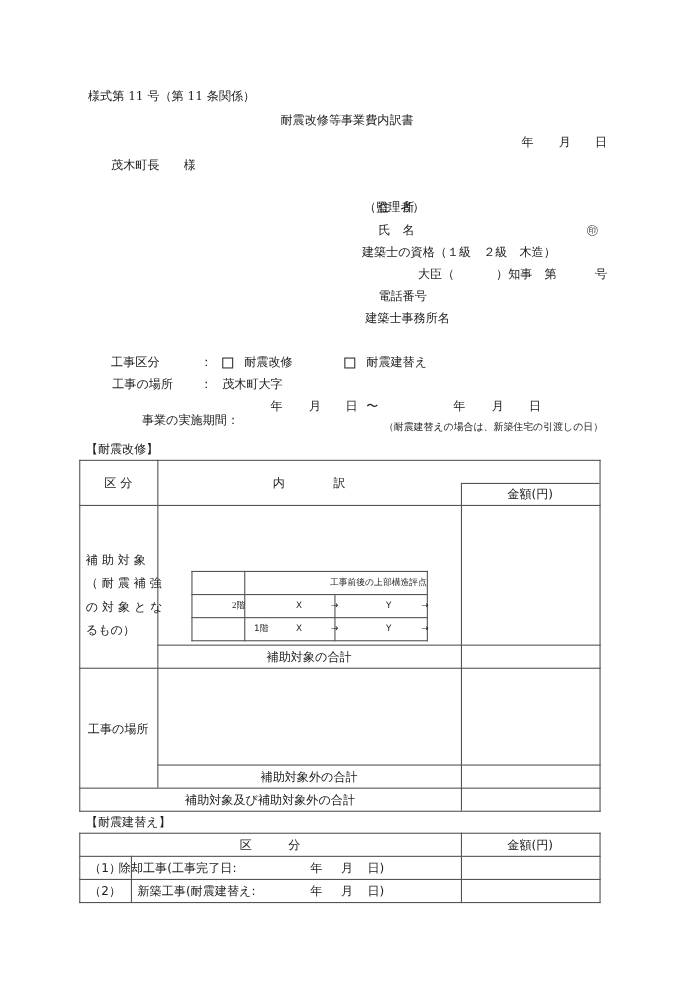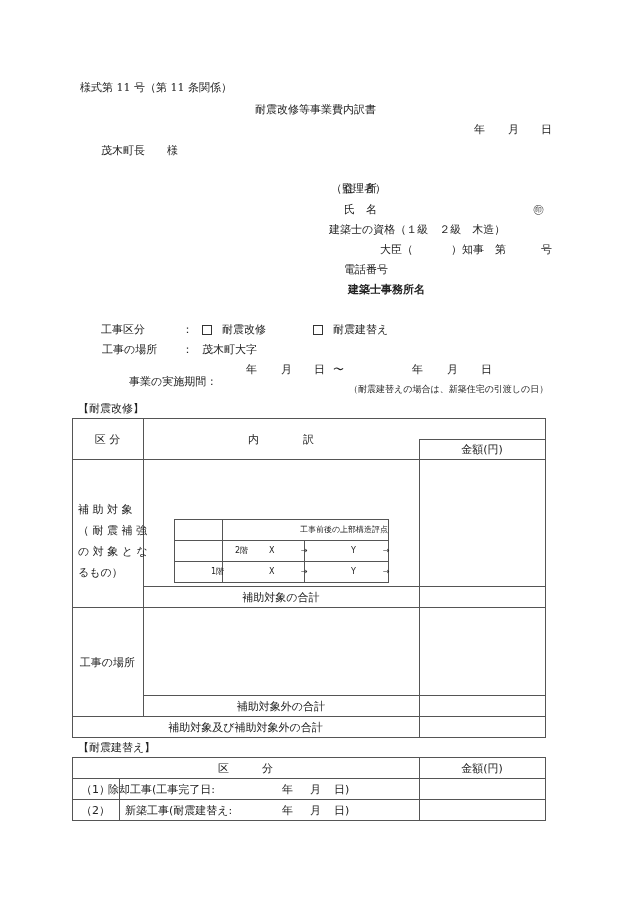--- a/index.html
+++ b/index.html
@@ -32,21 +32,21 @@
 
 <div class="abs" style="left:286px;top:183px;margin-left:45px;">（監理者）</div>
 <div class="abs" style="left:344px;top:183px;">住　所</div>
 <div class="abs" style="left:344px;top:204px;">氏　名</div>
 <div class="abs" style="left:533px;top:204px;">㊞</div>
 <div class="abs" style="left:329px;top:224px;">建築士の資格（１級　２級　木造）</div>
 <div class="abs" style="left:380px;top:244px;">大臣（</div>
 <div class="abs" style="left:451px;top:244px;">）知事　第</div>
 <div class="abs" style="left:541px;top:244px;">号</div>
 <div class="abs" style="left:344px;top:264px;">電話番号</div>
-<div class="abs" style="left:348px;top:284px;font-weight:bold;">建築士事務所名</div>
+<div class="abs" style="left:332px;top:284px;">建築士事務所名</div>
 
 <div class="abs" style="left:101px;top:324px;">工事区分</div>
 <div class="abs" style="left:182px;top:324px;">：</div>
 <div class="abs" style="left:202px;top:324px;">
   <span class="chk"></span><span>耐震改修</span>
 </div>
 <div class="abs" style="left:313px;top:324px;">
   <span class="chk"></span><span>耐震建替え</span>
 </div>
 <div class="abs" style="left:102px;top:344px;">工事の場所</div>
@@ -100,27 +100,27 @@
     <div class="line h" style="left:174px;top:540px;width:215px;"></div>
     <div class="line h" style="left:174px;top:561px;width:215px;"></div>
     <div class="line h" style="left:174px;top:582px;width:215px;"></div>
     <div class="line v" style="left:174px;top:519px;height:64px;"></div>
     <div class="line v" style="left:222px;top:519px;height:64px;"></div>
     <div class="line v" style="left:304px;top:540px;height:43px;"></div>
     <div class="line v" style="left:388px;top:519px;height:64px;"></div>
 
     <div class="cell-text tiny" style="left:222px;top:526px;width:166px;">工事前後の上部構造評点</div>
 
-    <div class="abs sans tiny" style="left:196px;top:547px;">2階</div>
+    <div class="abs sans tiny" style="left:172px;top:547px;font-family:Liberation Serif, serif;">2階</div>
     <div class="abs sans tiny" style="left:230px;top:547px;">X</div>
     <div class="abs sans tiny" style="left:262px;top:547px;">→</div>
     <div class="abs sans tiny" style="left:312px;top:547px;">Y</div>
     <div class="abs sans tiny" style="left:344px;top:547px;">→</div>
 
-    <div class="abs sans tiny" style="left:172px;top:568px;">1階</div>
+    <div class="abs sans tiny" style="left:192px;top:568px;">1階</div>
     <div class="abs sans tiny" style="left:230px;top:568px;">X</div>
     <div class="abs sans tiny" style="left:262px;top:568px;">→</div>
     <div class="abs sans tiny" style="left:312px;top:568px;">Y</div>
     <div class="abs sans tiny" style="left:344px;top:568px;">→</div>
   </div>
 
   <div class="cell-text" style="left:143px;top:592px;width:276px;">補助対象の合計</div>
   <div style="position:absolute;left:420px;top:587px;width:125px;height:20px;"></div>
 
   <div class="cell-text" style="left:72px;top:657px;width:71px;">工事の場所</div>

